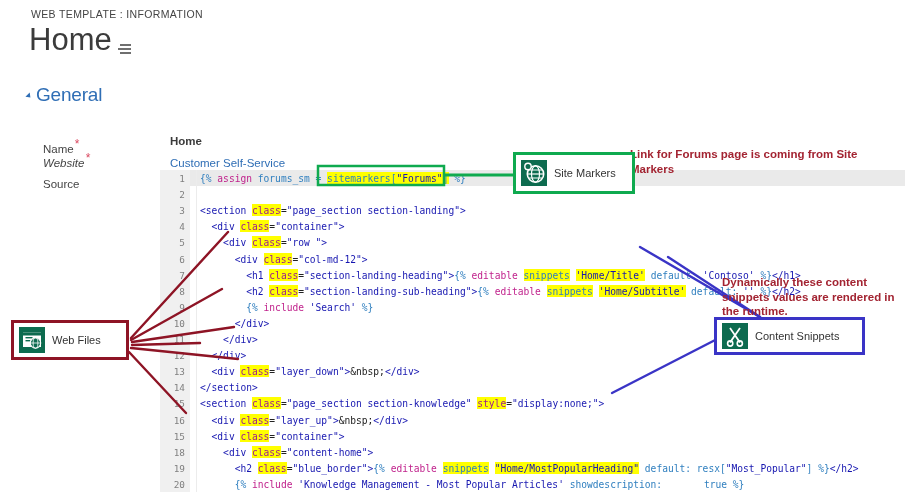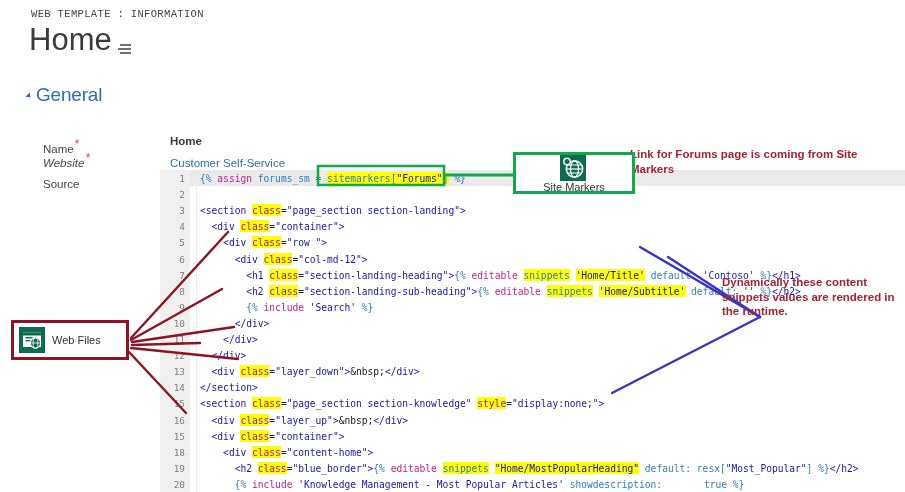--- a/index.html
+++ b/index.html
@@ -10,21 +10,21 @@
     position:relative;
     overflow:hidden;
     -webkit-font-smoothing:antialiased;
   }
   #root{position:relative;width:905px;height:492px;}
 
   
   .breadcrumb{
     position:absolute;left:31px;top:8px;
     font-size:10.5px;letter-spacing:.35px;
-    color:#444;font-weight:400;font-family:Liberation Mono, monospace;
+    color:#444;font-weight:400;
   }
   .page-title{
     position:absolute;left:29px;top:21px;
     font-size:31px;font-weight:300;color:#3b3b3b;
     letter-spacing:0px;line-height:38px;
   }
   .title-menu-icon{
     position:absolute;left:116px;top:44px;
     width:16px;height:12px;
   }
@@ -120,21 +120,20 @@
     background:#0d6b4f;position:relative;margin:0 7px 0 5px;
   }
   .anno-box .lbl{
     font-size:11px;color:#333;font-family:"Liberation Sans",sans-serif;
     white-space:nowrap;
   }
 
   #box-site-markers{
     left:513px;top:152px;width:122px;height:42px;
     border:3px solid #0faa4f;
-    flex-direction:column;
   }
   #box-web-files{
     left:11px;top:320px;width:118px;height:40px;
     border:3px solid #8e1425;
   }
   #box-content-snippets{
     left:714px;top:317px;width:151px;height:38px;
     border:3px solid #3a34c6;
   }
 
@@ -301,14 +300,25 @@
         <rect x="6.5" y="10" width="7" height="1.4" fill="#0d6b4f"></rect>
         <rect x="6.5" y="13" width="5" height="1.4" fill="#0d6b4f"></rect>
         <circle cx="16.5" cy="16" r="5.2" fill="#0d6b4f" stroke="#ffffff" stroke-width="1.1"></circle>
         <ellipse cx="16.5" cy="16" rx="2.4" ry="5.2" fill="none" stroke="#ffffff" stroke-width=".8"></ellipse>
         <line x1="11.3" y1="16" x2="21.7" y2="16" stroke="#ffffff" stroke-width=".8"></line>
       </svg>
     </span>
     <span class="lbl">Web Files</span>
   </div>
 
+  <div class="anno-box" id="box-content-snippets">
+    <span class="ico">
+      <svg width="26" height="26" viewBox="0 0 26 26">
+        <line x1="8" y1="5" x2="18" y2="19.5" stroke="#ffffff" stroke-width="1.8"></line>
+        <line x1="18" y1="5" x2="8" y2="19.5" stroke="#ffffff" stroke-width="1.8"></line>
+        <circle cx="8.2" cy="20.5" r="2.6" fill="none" stroke="#ffffff" stroke-width="1.6"></circle>
+        <circle cx="17.8" cy="20.5" r="2.6" fill="none" stroke="#ffffff" stroke-width="1.6"></circle>
+      </svg>
+    </span>
+    <span class="lbl">Content Snippets</span>
+  </div>
 
 </div>
 
 </body></html>

